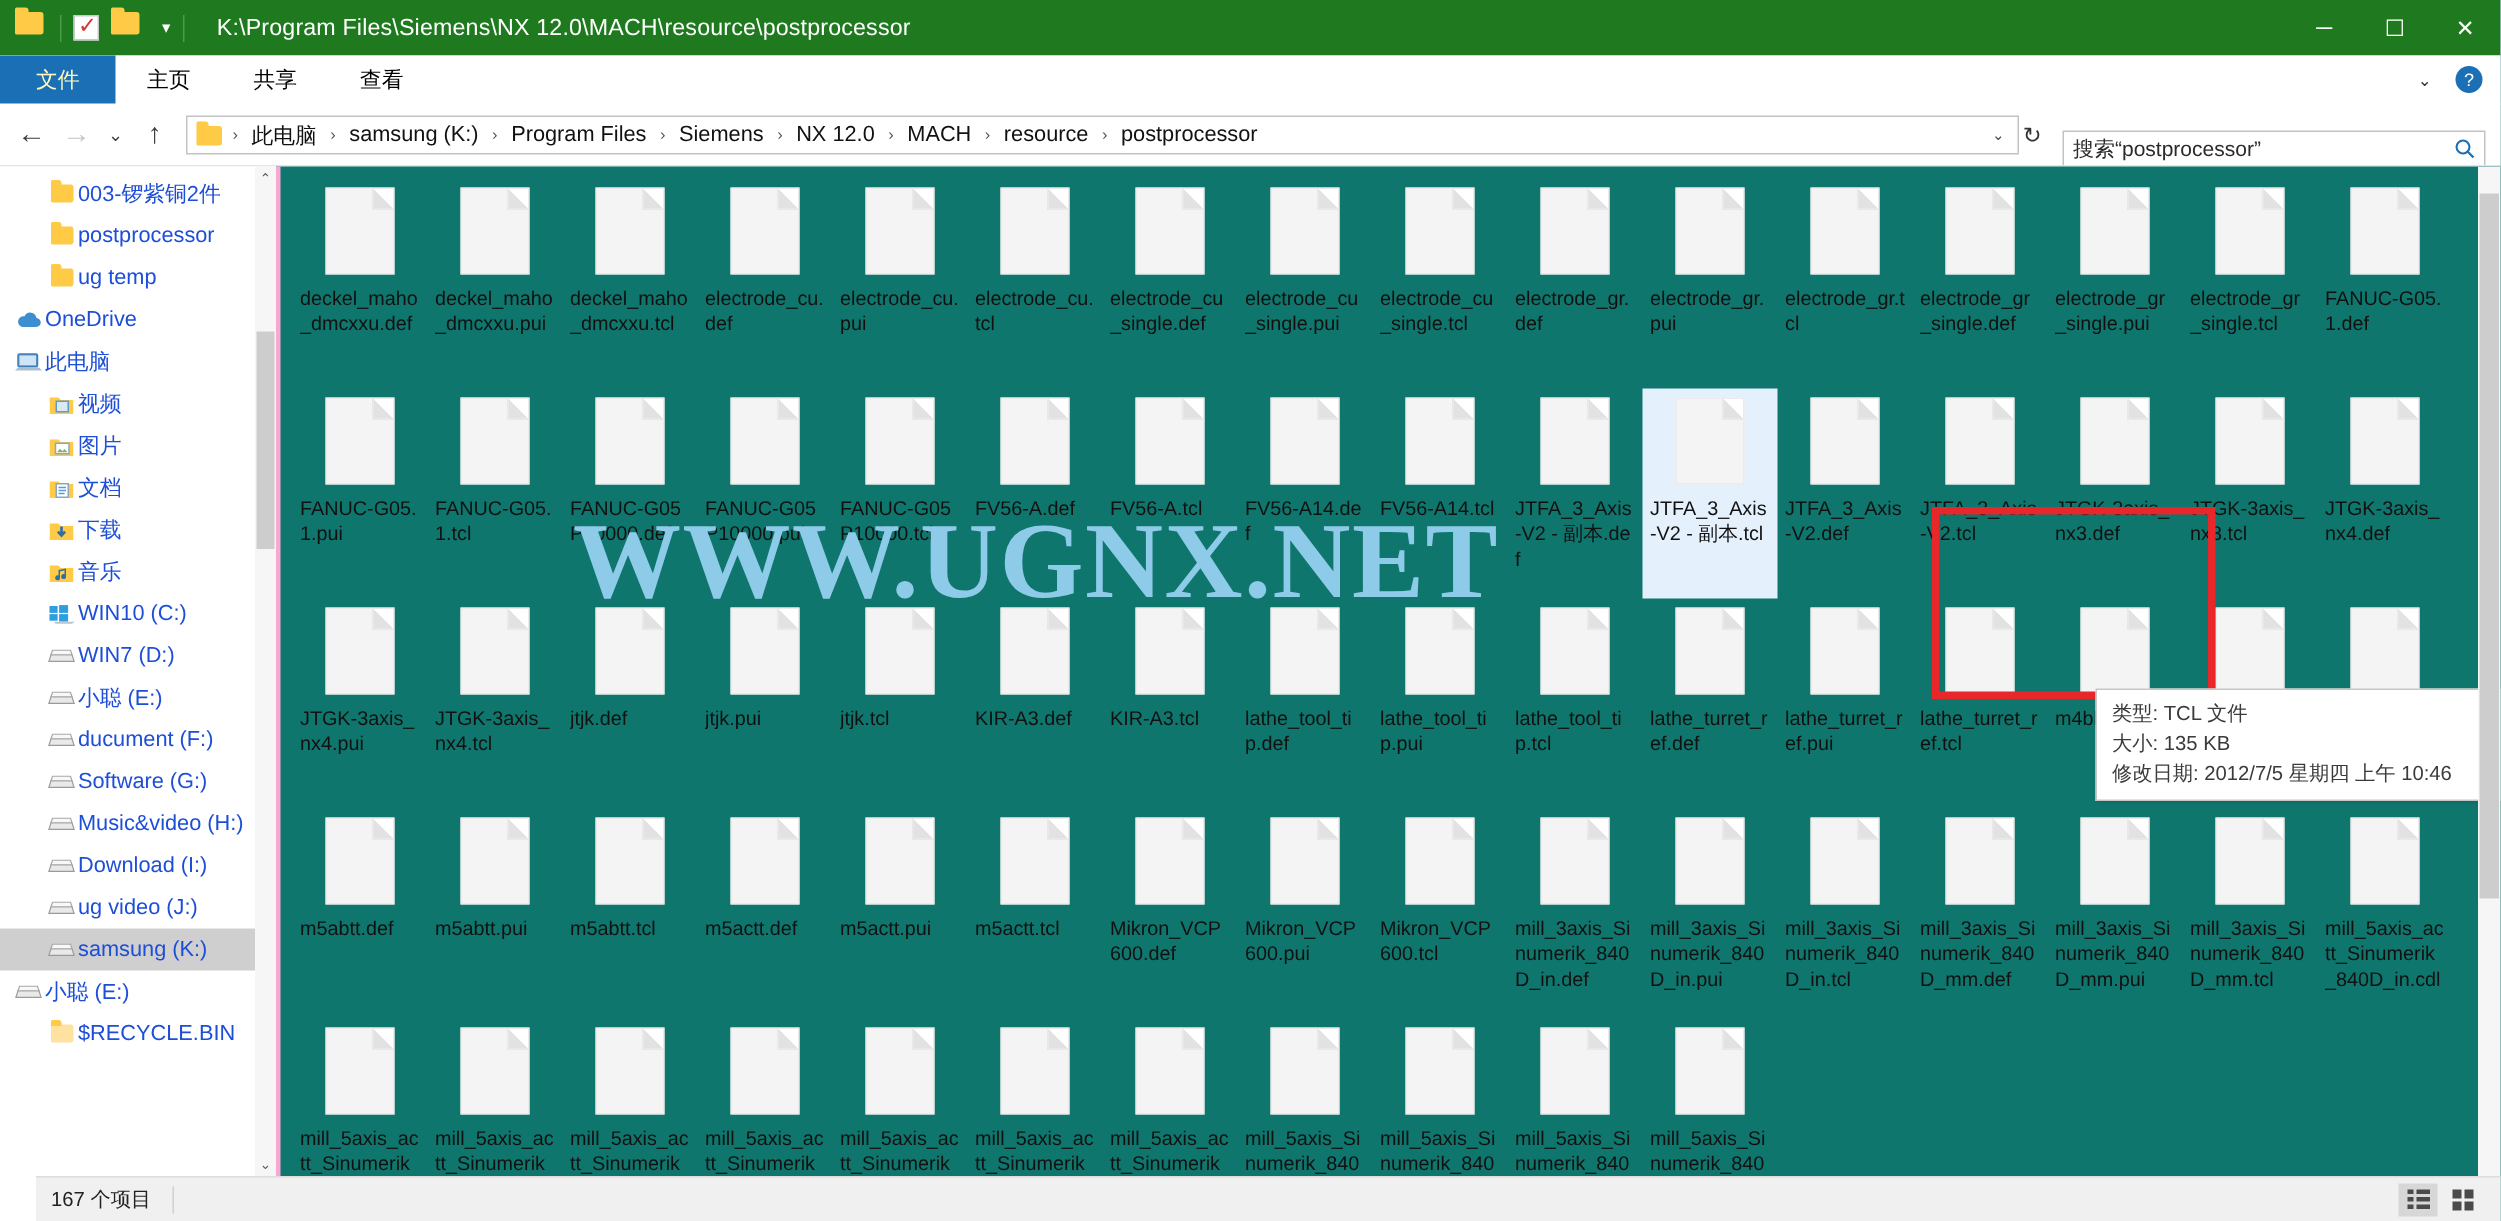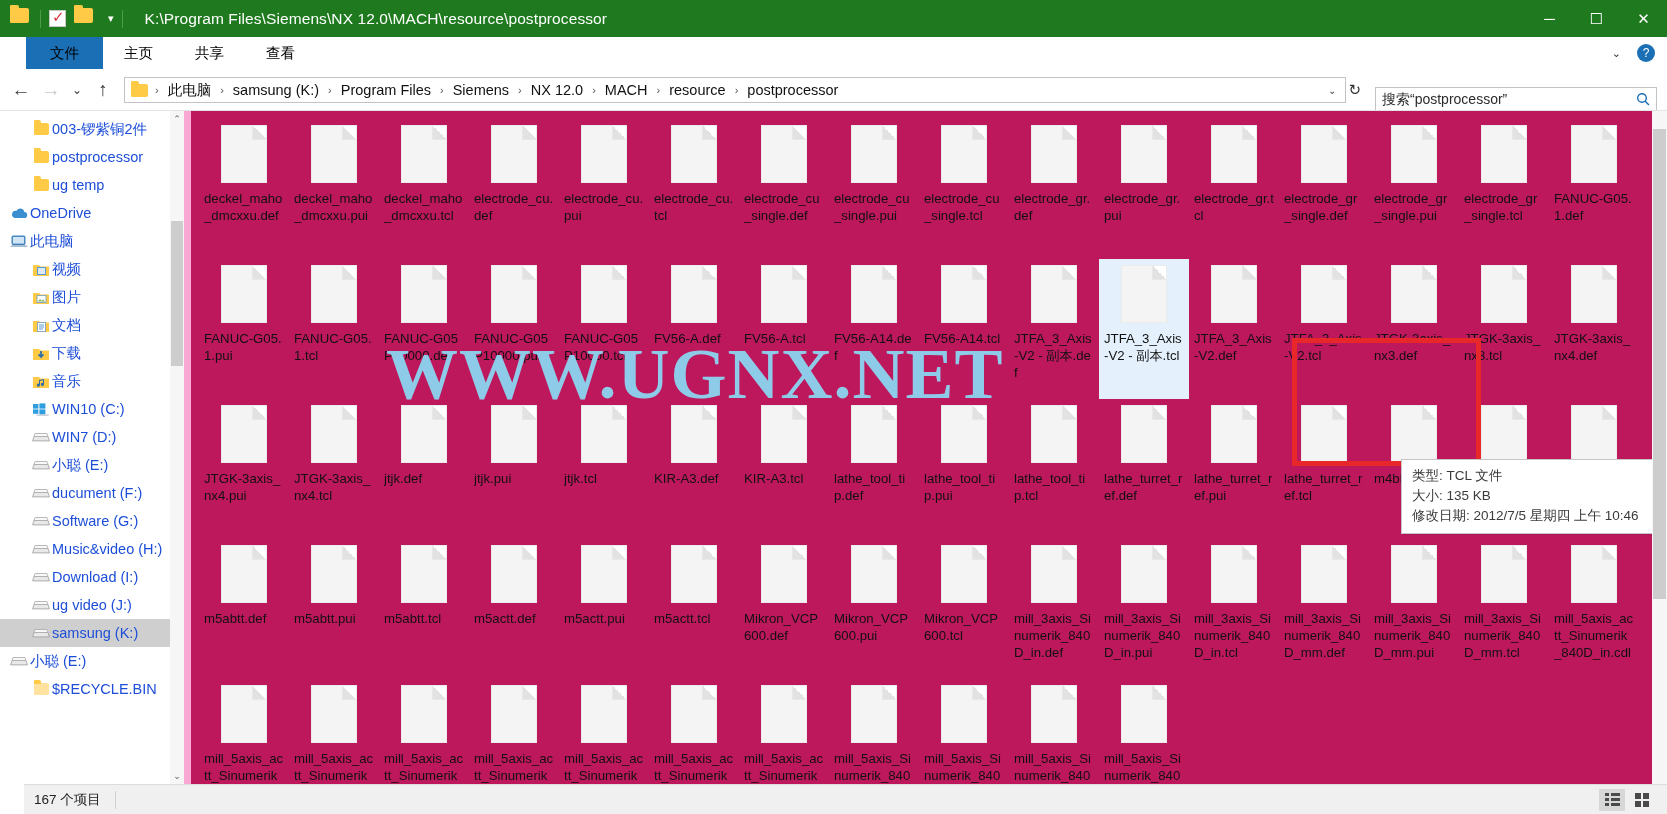--- a/index.html
+++ b/index.html
@@ -45,21 +45,21 @@
   }
 
   
   .ribbon {
     height: 33px; flex: 0 0 33px; background:#ffffff; display:flex; align-items:stretch;
     border-bottom: 1px solid #ffffff; position:relative;
   }
   .rb-tab {
     padding: 0 21px; display:flex; align-items:center; font-size:14.5px; color:#000;
   }
-  .rb-tab.file { background:#1a6fb5; color:#000000; padding:0 24px;margin-left:26px; }
+  .rb-tab.file { background:#1a6fb5; color:#fef9c3; padding:0 24px; }
   .rb-right { margin-left:auto; display:flex; align-items:center; padding-right:12px; gap:16px;}
   .rb-chevron { font-size: 11px; color:#333; }
   .rb-help {
     width:18px;height:18px;border-radius:50%;background:#1a6fb5;color:#fff;font-size:12px;
     display:flex;align-items:center;justify-content:center;
   }
 
   
   .addrbar {
     height: 40px; flex:0 0 40px; display:flex; align-items:center; padding: 0 10px 0 6px; gap:0;
@@ -109,21 +109,21 @@
   .ic-folder:before{content:"";position:absolute;top:-3px;left:0;width:7px;height:4px;background:#ffca45;border-radius:1px 2px 0 0;}
   .ic-folder.pale { background:#ffe2a0; }
   .sb-scroll {
     position:absolute; right:0; top:0; width:14px; height:100%; background:#f6f6f6;
   }
   .sb-thumb { position:absolute; right:1px; top:110px; width:12px; height:145px; background:#cdcdcd; }
   .sb-arrow { position:absolute; right:0; width:14px; height:16px; font-size:9px; color:#606060;
               display:flex; align-items:center; justify-content:center; background:#f6f6f6;}
 
   
-  .content { flex:1 1 auto; position:relative; overflow:hidden; background:#be185d; border-left:7px solid #f9a8d4;}
+  .content { flex:1 1 auto; position:relative; overflow:hidden; background:#0f766e; border-left:3px solid #f9a8d4;}
   .grid {
     display:flex; flex-wrap:wrap; align-content:flex-start;
     padding: 8px 0 0 8px;
   }
   .tile {
     width: 90px; height: 140px; display:flex; flex-direction:column; align-items:center;
     padding-top: 6px; position:relative;
   }
   .tile.selected { background:#e4f0fb; }
   .file-icon {

